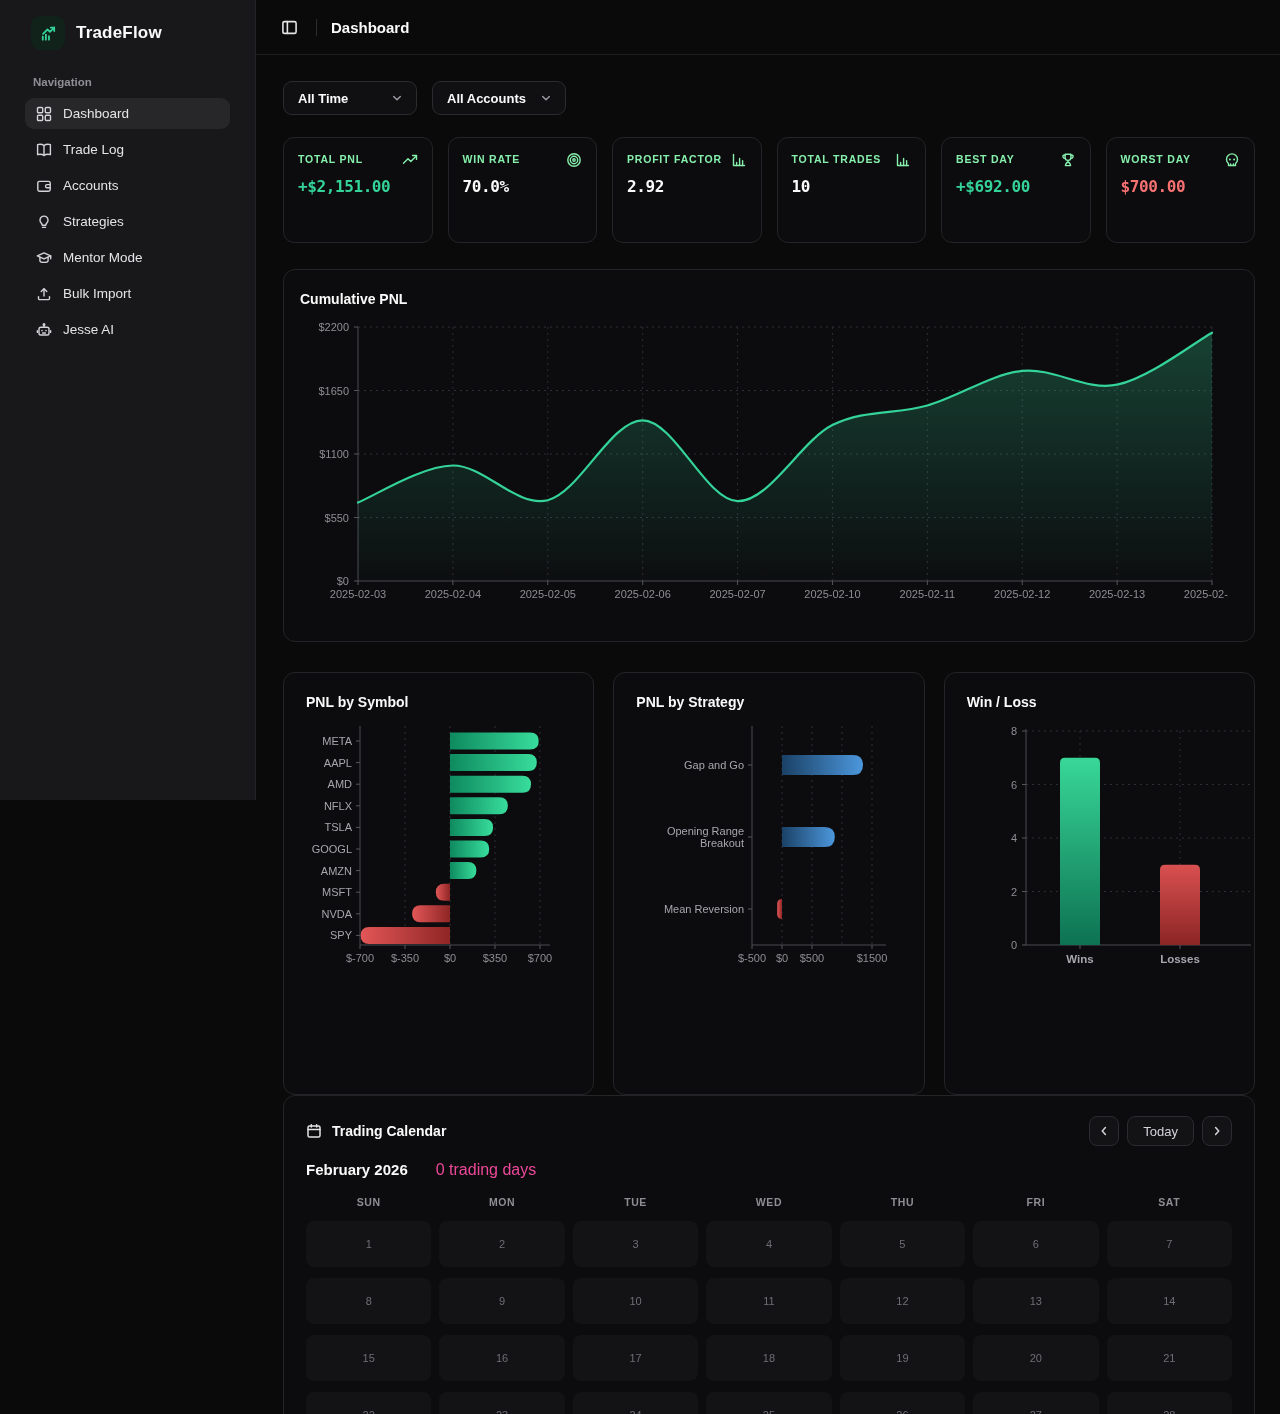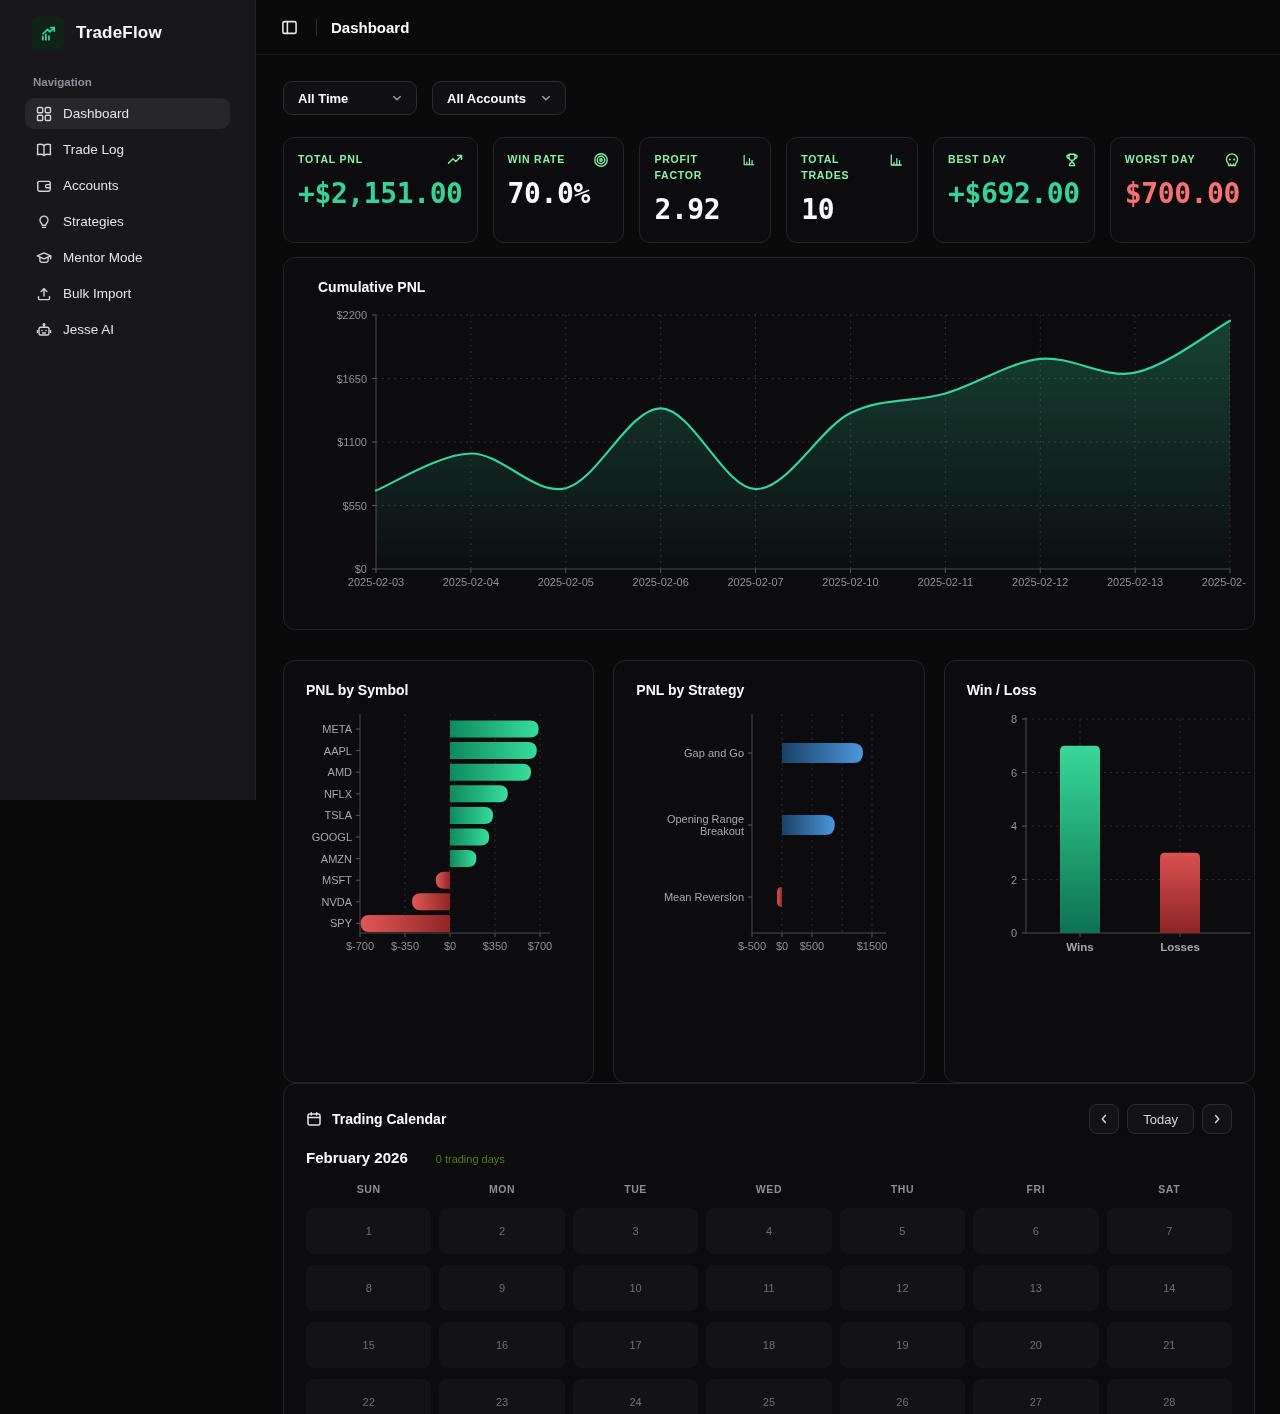--- a/index.html
+++ b/index.html
@@ -42,46 +42,46 @@
     color:#fafafa; cursor:pointer; }
   .select .icon { color:#a1a1aa; }
 
   .kpi-grid { display:grid; grid-template-columns:repeat(6,1fr); gap:15px; margin-top:22px; }
   .kpi-card { background:#0c0c0e; border:1px solid #242428; border-radius:11px;
     height:106px; padding:14px; }
   .kpi-head { display:flex; justify-content:space-between; align-items:flex-start; gap:6px;
     color:#86efac; }
   .kpi-label { font-size:10.5px; font-weight:700; letter-spacing:.8px; line-height:1.5; }
   .kpi-value { margin-top:9px; font-family:"DejaVu Sans Mono", monospace; font-weight:700;
-    font-size:28px; letter-spacing:-0.4px; white-space:nowrap; }
+    font-size:16px; letter-spacing:-0.4px; white-space:nowrap; }
   .kpi-value.green { color:#34d399; } .kpi-value.white { color:#fafafa; } .kpi-value.red { color:#f87171; }
 
   .panel { background:#0c0c0e; border:1px solid #242428; border-radius:12px; }
-  .chart-card { margin-top:14px; height:373px; padding:21px 34px; }
+  .chart-card { margin-top:26px; height:373px; padding:21px 16px; }
   .chart-title { font-size:14px; font-weight:700; }
   #chart-cumulative { display:block; margin-top:8px; }
 
   .mid-grid { display:grid; grid-template-columns:repeat(3,1fr); gap:19px; margin-top:30px; }
   .mid-card { height:423px; padding:21px 0 0; overflow:hidden; }
   .mid-card .chart-title { padding:0 0 0 22px; }
   .mid-card svg { display:block; margin-top:2px; }
 
   .cal-card { height:366px; padding:20px 22px; }
   .cal-head { display:flex; align-items:center; justify-content:space-between; }
   .cal-title-row { display:flex; align-items:center; gap:10px; }
   .cal-title-row .icon { color:#e4e4e7; }
   .cal-btns { display:flex; gap:8px; }
   .btn { height:30px; border:1px solid #2b2b30; background:#131316; border-radius:8px;
     color:#d4d4d8; font-size:13px; display:flex; align-items:center; justify-content:center;
     cursor:pointer; font-family:inherit; }
   .btn.square { width:30px; }
   .btn.today { padding:0 15px; }
   .cal-month-row { margin-top:15px; display:flex; align-items:baseline; gap:28px; }
   .cal-month { font-size:15px; font-weight:700; }
-  .cal-sub { font-size:11px; color:#4d7c0f;text-align:right; }
+  .cal-sub { font-size:16px; color:#ec4899;text-align:right; }
   .cal-weekdays { display:grid; grid-template-columns:repeat(7,1fr); gap:8px; margin-top:17px; }
   .cal-wd { text-align:center; font-size:10.5px; font-weight:700; letter-spacing:.6px; color:#8e8e93; }
   .cal-grid { display:grid; grid-template-columns:repeat(7,1fr); gap:11px 8px; margin-top:13px; }
   .cal-day { height:46px; background:#131316; border-radius:8px; display:flex;
     align-items:center; justify-content:center; font-size:11px; color:#6e6e74; cursor:pointer; }
 </style>
 </head>
 <body>
 
 <div class="app">

